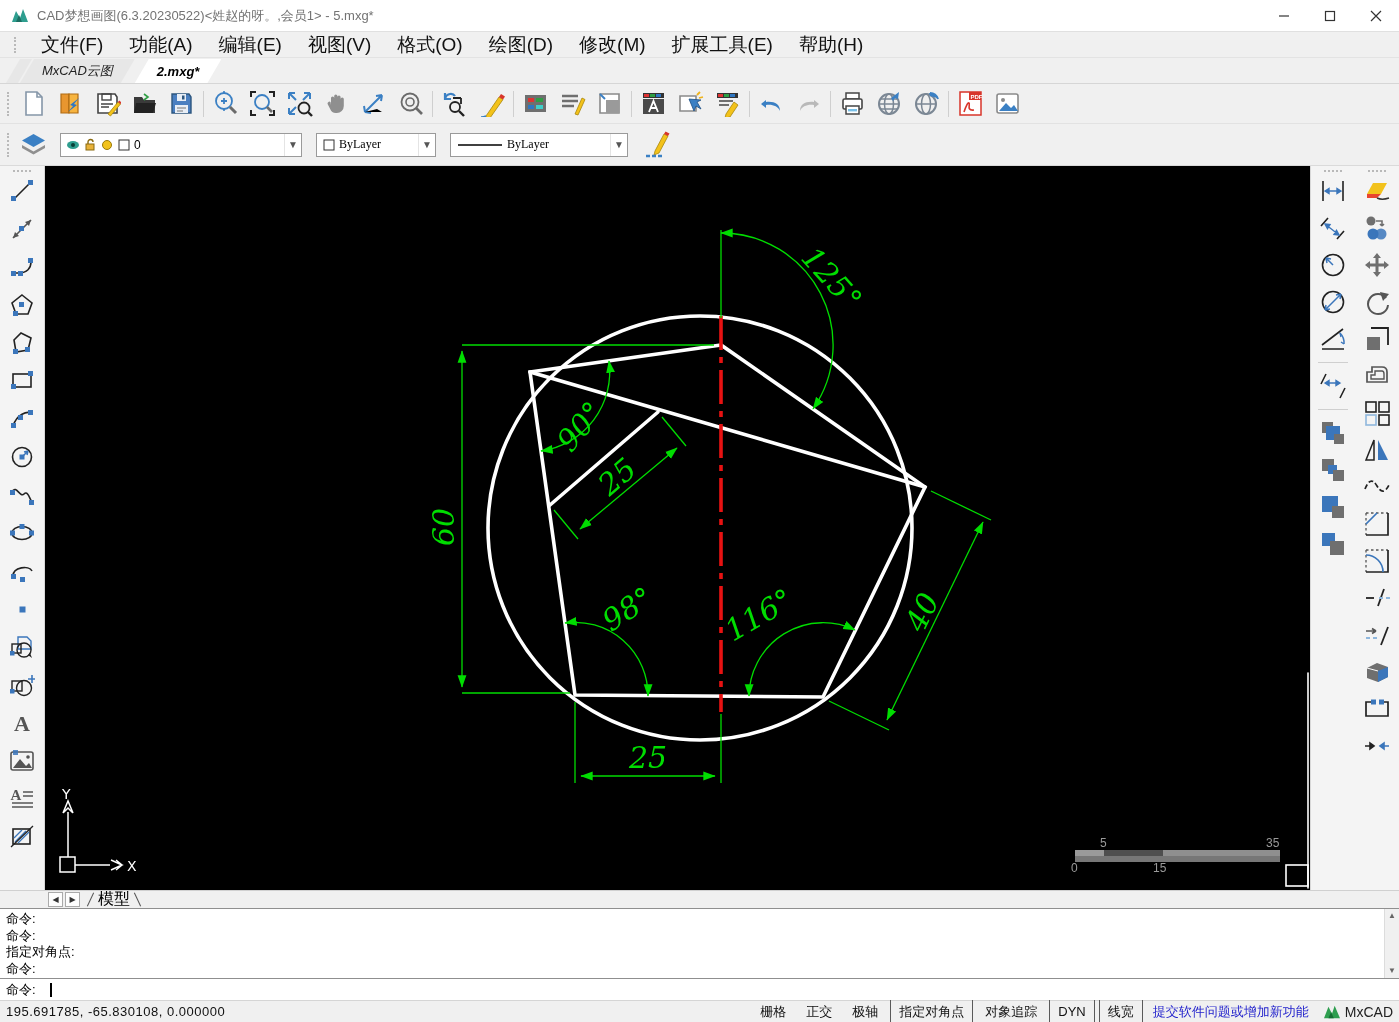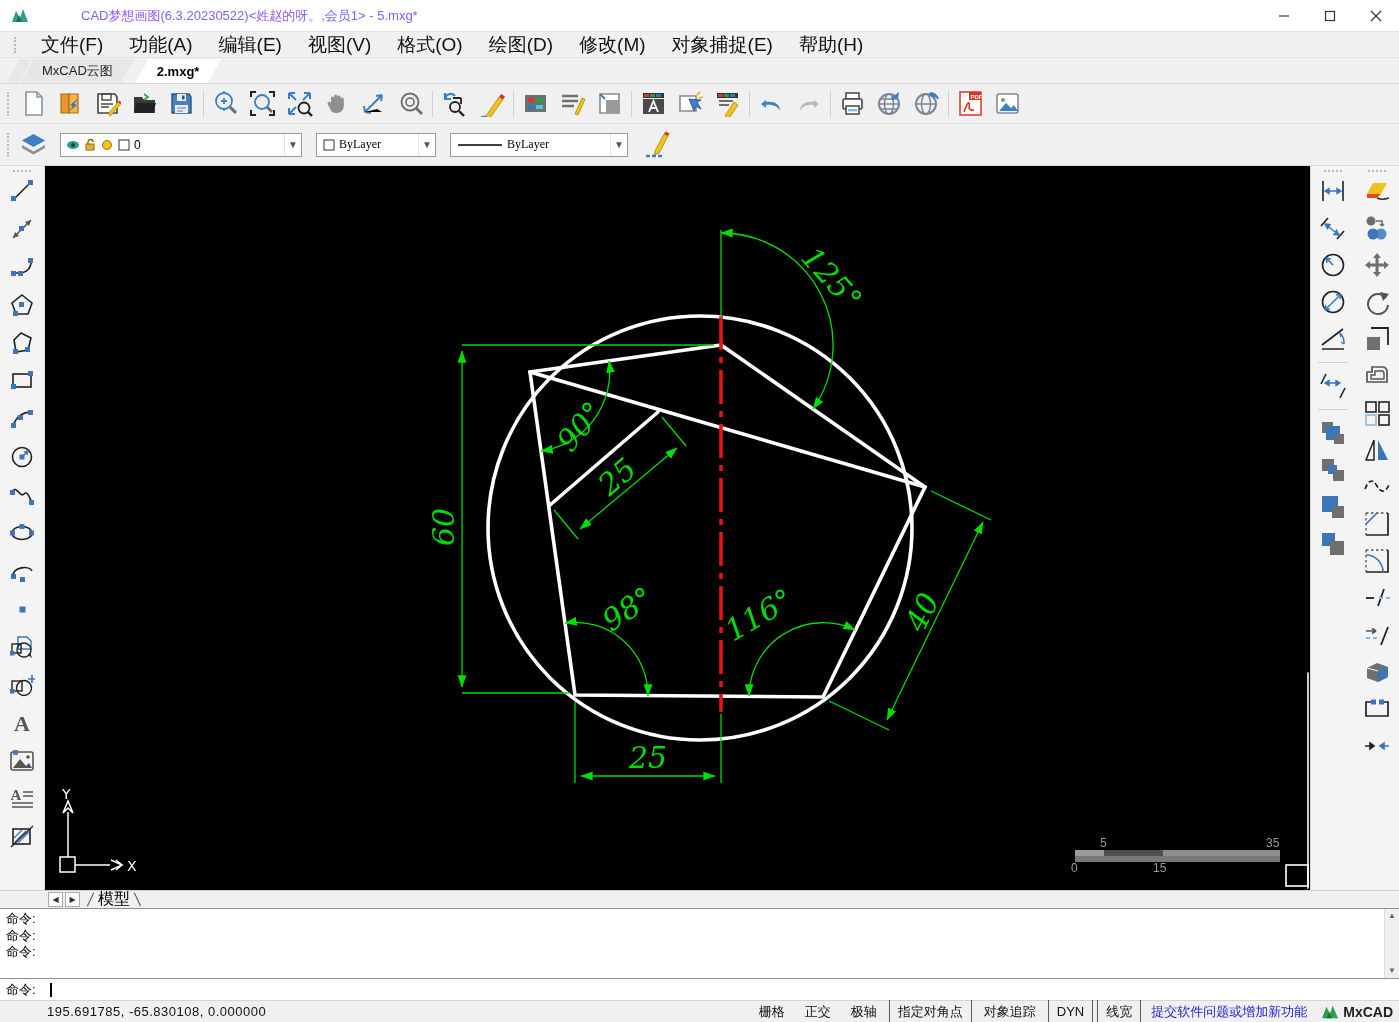--- a/index.html
+++ b/index.html
@@ -1,29 +1,29 @@
 <!DOCTYPE html>
 <html><head>
 <meta charset="utf-8">
 <style>
   * { margin:0; padding:0; box-sizing:border-box; }
   html,body { width:1399px; height:1022px; overflow:hidden;
     font-family:"Liberation Sans", sans-serif; background:#f0f0f0; }
   .titlebar { height:32px; background:#ffffff; display:flex; align-items:center;
     border-bottom:1px solid #e0e0e0; }
   .titlebar .appicon { width:20px; height:20px; margin:0 7px 0 10px; }
-  .titlebar .title { font-size:13px; color:#8b5cf6;margin-left:44px; }
+  .titlebar .title { font-size:13px; color:#737373; }
   .wincontrols { margin-left:auto; display:flex; }
   .winbtn { width:46px; height:32px; display:flex; align-items:center; justify-content:center; }
   .menubar { height:26px; background:#f0f0f0; display:flex; align-items:center;
     border-bottom:1px solid #e3e3e3; padding-left:14px; }
   .menubar .grip { width:4px; height:16px; border-left:2px dotted #b9b9b9; margin-right:10px; }
   .menuitem { font-size:19px; color:#111; padding:4px 13px; }
   .tabbar { height:26px; background:#f0f0f0; border-bottom:1px solid #d6d6d6;
-    display:flex; align-items:flex-end; padding-left:6px; }
+    display:flex; align-items:flex-end; padding-left:6px;font-style:italic; }
   .tab { height:24px; display:flex; align-items:center; padding:0 22px; font-size:13px;
     clip-path:polygon(14px 0, 100% 0, calc(100% - 14px) 100%, 0 100%); }
   .tab.inactive { background:#e7e7e7; color:#222; }
   .tab.active { background:#ffffff; font-weight:bold; color:#000; }
   .tab-lead { width:26px; height:24px; background:#e7e7e7;
     clip-path:polygon(14px 0, 100% 0, calc(100% - 14px) 100%, 0 100%); margin-right:-12px;}
   .toolbar1 { height:40px; background:#f0f0f0; display:flex; align-items:center;
     border-bottom:1px solid #e2e2e2; padding-left:3px; }
   .toolbar1 .grip, .toolbar2 .grip { width:4px; height:24px; border-left:2px dotted #b9b9b9; margin:0 4px; }
   .tb { width:37px; height:34px; display:flex; align-items:center; justify-content:center; border-radius:3px; }
@@ -62,25 +62,25 @@
   .mtab .sl.r { transform:rotate(-25deg); margin-left:7px; }
   .cmdwin { height:92px; background:#fff; border-top:1px solid #8f8f8f; position:relative; font-size:13px; }
   .cmdhist { height:69px; padding:2px 0 0 6px; line-height:16.5px; color:#000; overflow:hidden; }
   .cmdinput { height:22px; border-top:1px solid #8f8f8f; display:flex; align-items:center; padding-left:6px; }
   .caret { display:inline-block; width:2px; height:14px; background:#000; margin-left:14px; }
   .cmdscroll { position:absolute; right:0; top:0; width:15px; height:69px; background:#f0f0f0; border-left:1px solid #dcdcdc; }
   .cmdscroll .up, .cmdscroll .dn { position:absolute; left:2px; width:10px; height:10px; color:#666; font-size:8px; line-height:10px; text-align:center; }
   .cmdscroll .up { top:2px; } .cmdscroll .dn { bottom:2px; }
   .statusbar { height:22px; background:#f0f0f0; border-top:1px solid #d5d5d5; display:flex;
     align-items:center; font-size:13px; color:#111; padding:0 6px; }
-  .coords { width:330px; letter-spacing:0.5px;margin-left:41px; }
+  .coords { width:330px; letter-spacing:0.5px; }
   .stoggle { padding:7px 8px; margin:0 2px; }
   .stoggle.boxed { border:1px solid #5a5a5a; }
   .slink { color:#2323cc; margin:0 8px; }
-  .sbrand { display:flex; align-items:flex-end; font-weight:bold; font-size:14px; color:#222; margin-left:6px; }
+  .sbrand { display:flex; align-items:flex-end; font-weight:normal; font-size:14px; color:#222; margin-left:6px; }
   .sbrand svg { width:18px; height:16px; margin-right:4px; }
   .spacer { flex:1; }
 </style>
 </head>
 <body>
 
 <div class="titlebar">
   <svg class="appicon" viewBox="0 0 20 20">
     <path d="M2 16 L6 5 L10 12 L13 3 L18 16 Z" fill="#2e9e8f"></path>
     <path d="M6 16 L9 9 L12 16 Z" fill="#1c6e62"></path>
@@ -107,21 +107,21 @@
 
 <div class="menubar">
   <span class="grip"></span>
   <span class="menuitem">文件(F)</span>
   <span class="menuitem">功能(A)</span>
   <span class="menuitem">编辑(E)</span>
   <span class="menuitem">视图(V)</span>
   <span class="menuitem">格式(O)</span>
   <span class="menuitem">绘图(D)</span>
   <span class="menuitem">修改(M)</span>
-  <span class="menuitem">对象捕捉(E)</span>
+  <span class="menuitem">扩展工具(E)</span>
   <span class="menuitem">帮助(H)</span>
 </div>
 
 <div class="tabbar">
   <div class="tab-lead"></div>
   <div class="tab inactive">
     <span>MxCAD云图</span>
   </div>
   <div class="tab active">
     <span>2.mxg*</span>
@@ -781,20 +781,21 @@
     <span class="sl l"></span>
     <span>模型</span>
     <span class="sl r"></span>
   </div>
 </div>
 
 <div class="cmdwin">
   <div class="cmdhist">
     <div>命令:</div>
     <div>命令:</div>
+    <div> 指定对角点:</div>
     <div>命令:</div>
   </div>
   <div class="cmdscroll">
     <div class="up">▲</div>
     <div class="dn">▼</div>
   </div>
   <div class="cmdinput">
     <span>命令:</span>
     <span class="caret"></span>
   </div>

